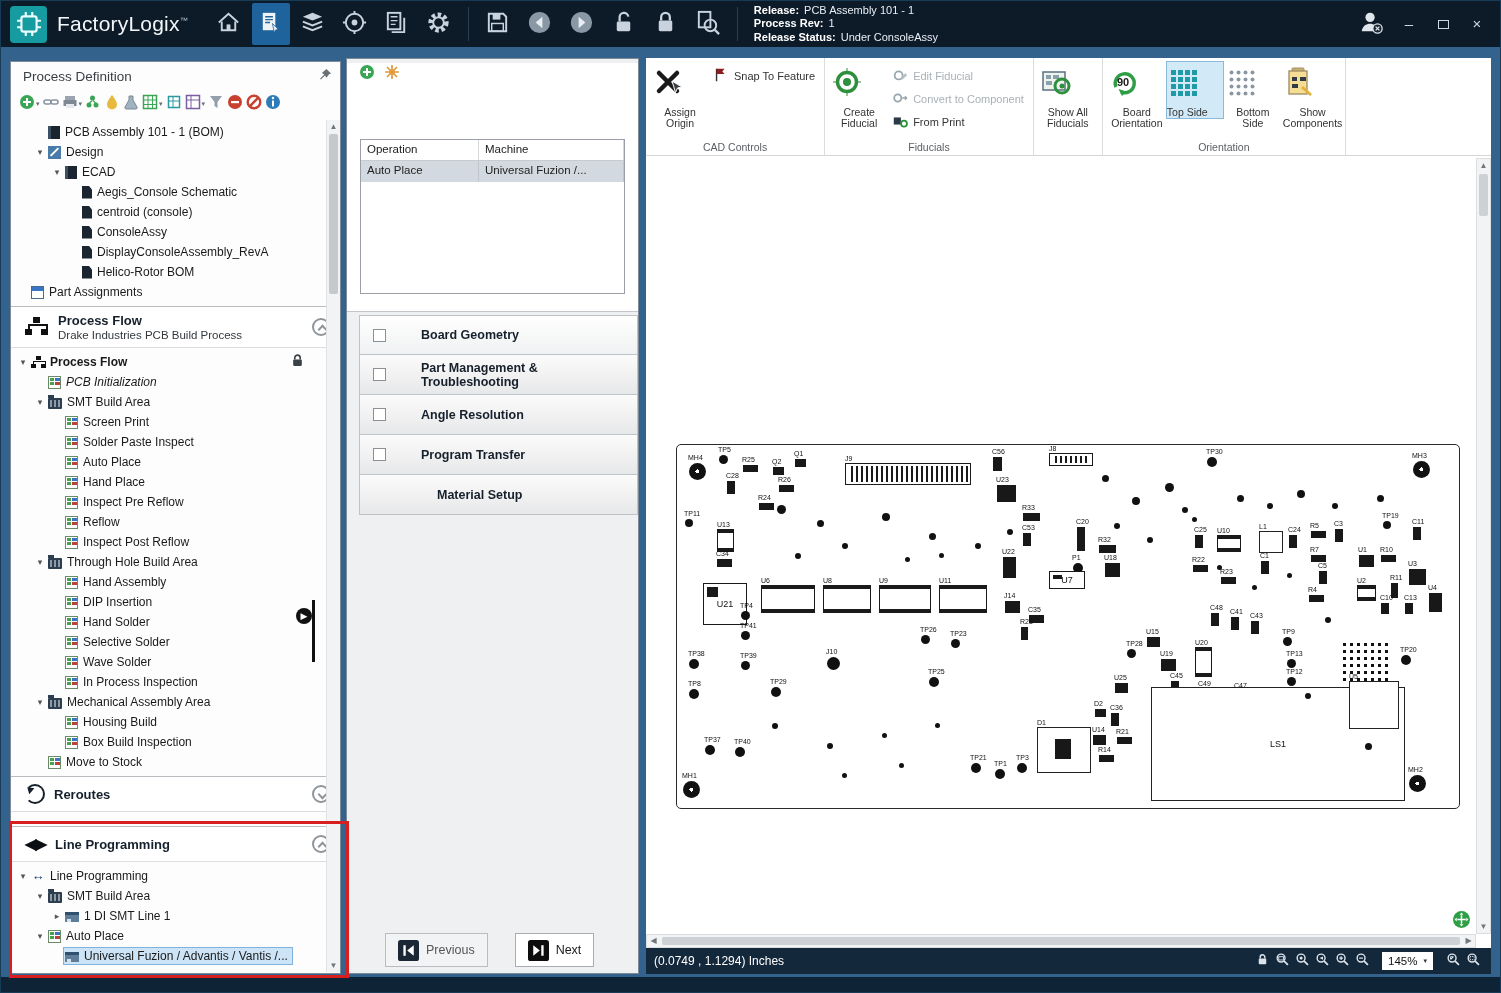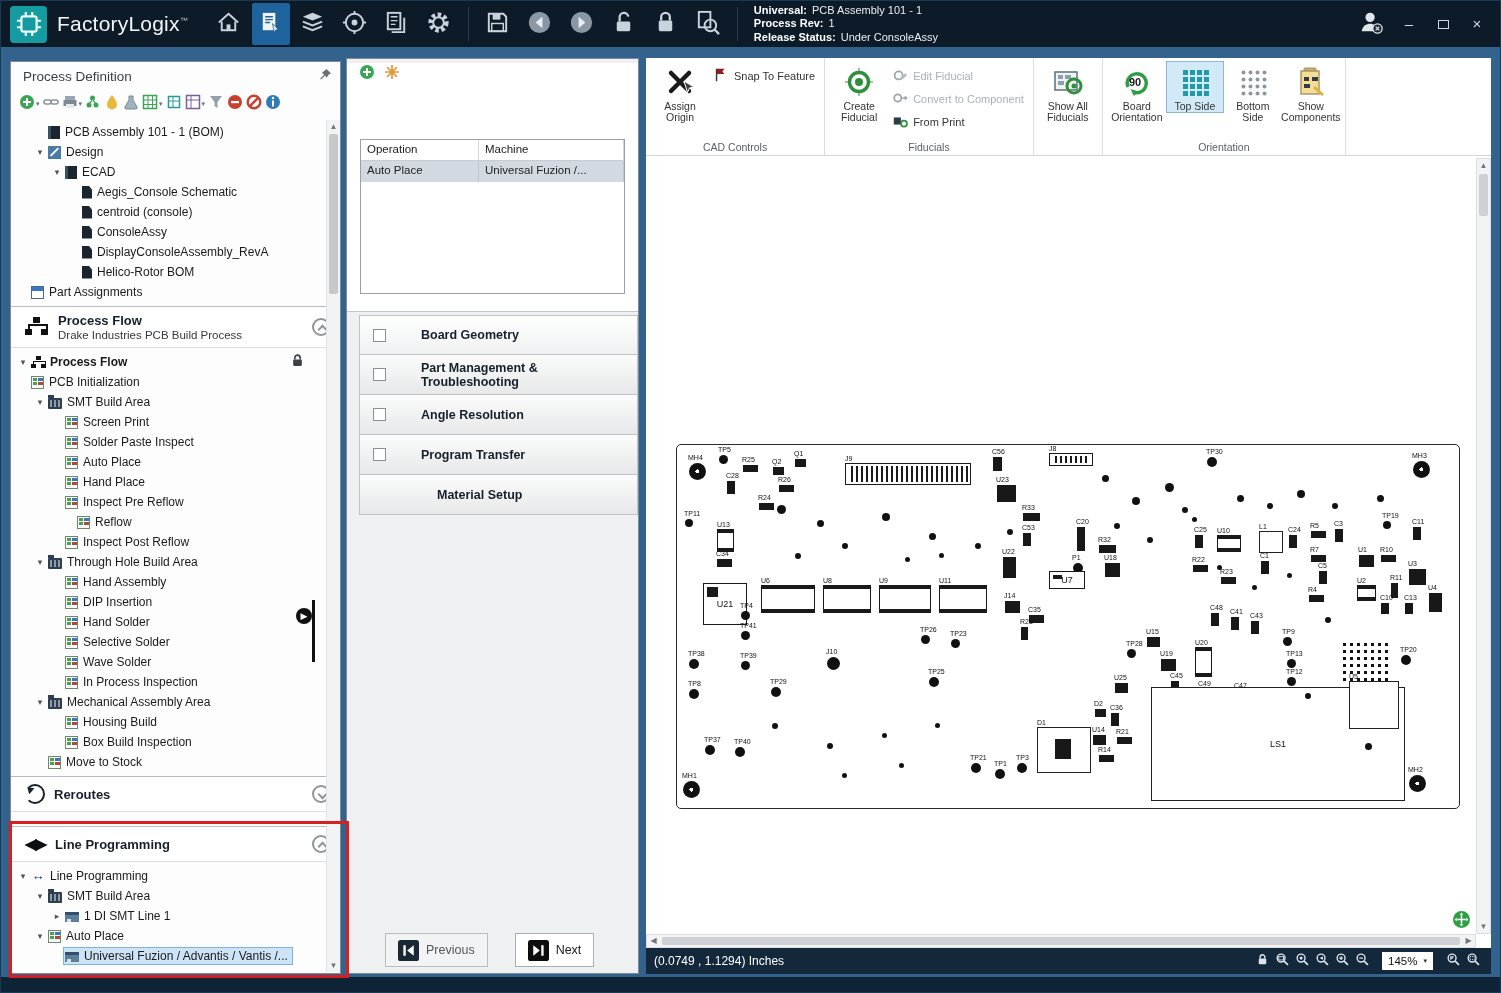--- a/index.html
+++ b/index.html
@@ -109,21 +109,21 @@
   .navbtns { position:absolute; bottom:6px; left:38px; display:flex; gap:27px; }
   .navbtn { height:34px; display:flex; align-items:center; gap:7px; border:1px solid #b9bdc1; background:#f2f3f4; padding:0 12px; font-size:12.5px; color:#555; }
   .navbtn.next { background:#fff; color:#1a1a1a; border-color:#a9adb1; }
   .navbtn svg { width:21px; height:21px; }
 
   
   .right-col { position:absolute; left:645px; top:57px; right:9px; bottom:18px; background:#fff; }
   .ribbon { position:absolute; top:0; left:0; right:0; height:98px; background:#fff; border-bottom:1px solid #d6d6d6; display:flex; align-items:stretch; }
   .rb-group { position:relative; display:flex; align-items:flex-start; padding:3px 5px 16px; border-right:1px solid #dcdcdc; }
   .rb-glabel { position:absolute; bottom:2px; left:0; right:0; text-align:center; font-size:10.5px; color:#5a5f64; }
-  .rb-large { width:58px; display:flex; flex-direction:column; align-items:center; gap:0; font-size:10.5px; color:#333; text-align:center; padding-top:4px; border:1px solid transparent; line-height:11.5px; }
+  .rb-large { width:58px; display:flex; flex-direction:column; align-items:flex-start; gap:6px; font-size:10.5px; color:#333; text-align:center; padding-top:4px; border:1px solid transparent; line-height:11.5px; }
   .rb-large svg { width:32px; height:32px; flex:none; }
   .rb-large.sel { background:#d2eaf8; border-color:#8ab9d9; }
   .rb-col { display:flex; flex-direction:column; gap:4px; padding:5px 4px 0; }
   .rb-small { display:flex; align-items:center; gap:5px; font-size:11px; color:#333; height:19px; white-space:nowrap; }
   .rb-small svg { width:16px; height:16px; flex:none; }
   .rb-small.dis { color:#a9b1b7; }
 
   .canvas { position:absolute; top:98px; left:0; right:0; bottom:0; background:#fff; overflow:hidden; }
   .pcb-board { position:absolute; left:30px; top:288px; width:784px; height:365px; background:#fff; border:1.5px solid #2a2a2a; border-radius:5px; }
   .pc { position:absolute; }
@@ -245,21 +245,21 @@
       <span class="tbi">
         <span><svg viewBox="0 0 28 28">
             <rect x="5" y="3" width="12" height="16" fill="none" stroke="#c9d3dd" stroke-width="2"></rect>
             <circle cx="17" cy="17" r="6" fill="none" stroke="#c9d3dd" stroke-width="2"></circle>
             <path d="M21 21l5 5" stroke="#c9d3dd" stroke-width="2.4"></path>
           </svg></span>
       </span>
       <span class="tb-sep"></span>
     </nav>
   <div class="asm">
-    <div><span class="asm-l">Universal:</span><span class="asm-v">PCB Assembly 101 - 1</span></div>
+    <div><span class="asm-l">Release:</span><span class="asm-v">PCB Assembly 101 - 1</span></div>
     <div><span class="asm-l">Process Rev:</span><span class="asm-v">1</span></div>
     <div><span class="asm-l">Release Status:</span><span class="asm-v">Under ConsoleAssy</span></div>
   </div>
   <div class="tb-right">
     <span class="usr"><svg viewBox="0 0 28 28">
           <circle cx="13" cy="9" r="5" fill="#dfe6ec"></circle>
           <path d="M4 24c1-6 5-8 9-8s8 2 9 8z" fill="#dfe6ec"></path>
           <circle cx="21" cy="21" r="5" fill="#1a2430" stroke="#dfe6ec" stroke-width="1.4"></circle>
           <path d="M19 19l4 4m0-4l-4 4" stroke="#dfe6ec" stroke-width="1.4"></path>
         </svg></span>
@@ -440,21 +440,21 @@
         <span class="arrow">▾</span>
         <span class="tcontent">
           <span class="tico tico-flow"></span>
           <span class="tlab">Process Flow</span>
         </span>
         <span class="lock-right"><svg viewBox="0 0 12 12">
             <rect x="2" y="5" width="8" height="6" rx="1" fill="#3a4147"></rect>
             <path d="M3.5 5V3.5a2.5 2.5 0 0 1 5 0V5" fill="none" stroke="#3a4147" stroke-width="1.5"></path>
           </svg></span>
       </div>
-      <div class="tree-row" style="padding-left: 6px;">
+      <div class="tree-row" style="padding-left: 23px; font-style: italic;">
         <span class="arrow"></span>
         <span class="tcontent">
           <span class="tico tico-step"></span>
           <span class="tlab">PCB Initialization</span>
         </span>
       </div>
       <div class="tree-row" style="padding-left: 23px;">
         <span class="arrow">▾</span>
         <span class="tcontent">
           <span class="tico tico-folder"></span>
@@ -489,21 +489,21 @@
           <span class="tlab">Hand Place</span>
         </span>
       </div>
       <div class="tree-row" style="padding-left: 40px;">
         <span class="arrow"></span>
         <span class="tcontent">
           <span class="tico tico-step"></span>
           <span class="tlab">Inspect Pre Reflow</span>
         </span>
       </div>
-      <div class="tree-row" style="padding-left: 52px;">
+      <div class="tree-row" style="padding-left: 40px;">
         <span class="arrow"></span>
         <span class="tcontent">
           <span class="tico tico-step"></span>
           <span class="tlab">Reflow</span>
         </span>
       </div>
       <div class="tree-row" style="padding-left: 40px;">
         <span class="arrow"></span>
         <span class="tcontent">
           <span class="tico tico-step"></span>

